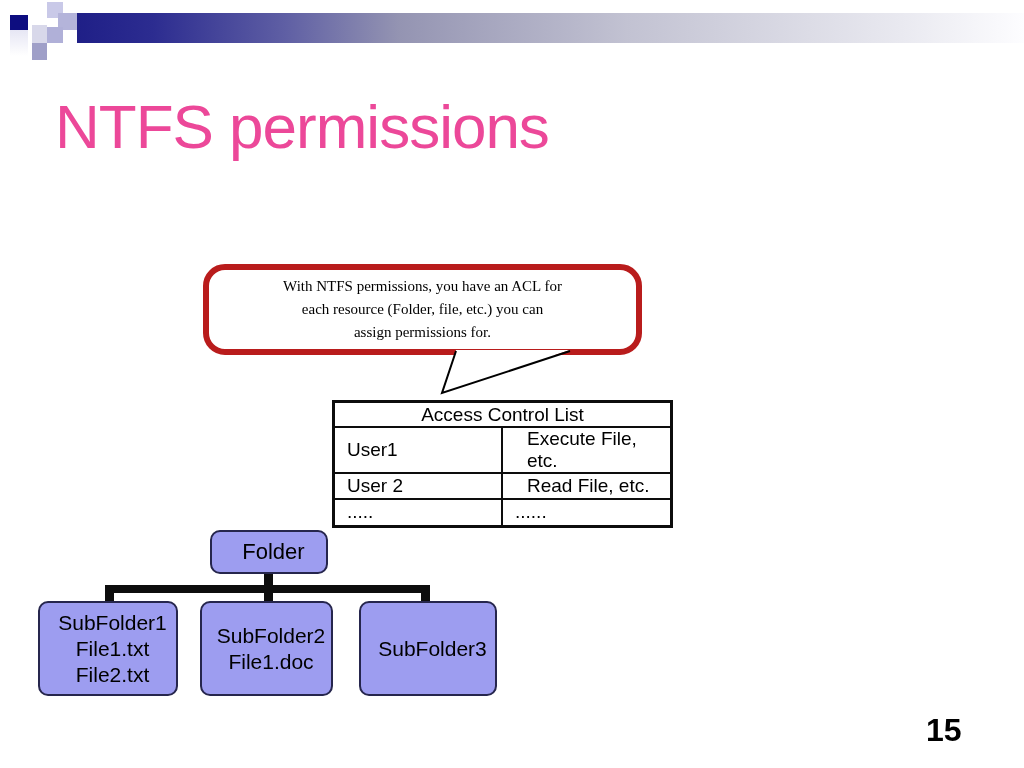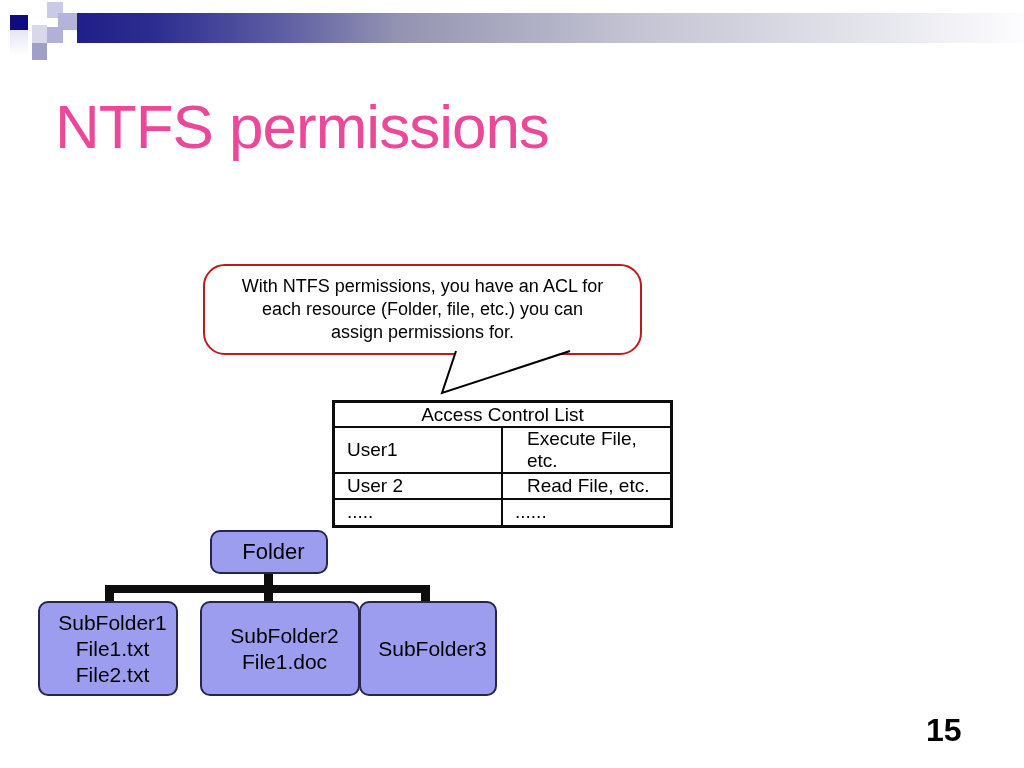--- a/index.html
+++ b/index.html
@@ -27,23 +27,23 @@
 
   
   .title{
     position:absolute;left:55px;top:93px;font-size:62px;line-height:68px;
     letter-spacing:-1px;color:#ec4899;white-space:nowrap;
   }
 
   
   .bubble{
     position:absolute;left:203px;top:264px;width:439px;height:91px;
-    background:#fff;border:2px solid #b91c1c;border-radius:22px;
+    background:#fff;border:6px solid #b91c1c;border-radius:22px;
     display:flex;flex-direction:column;justify-content:center;align-items:center;
-    font-size:18px;line-height:23px;text-align:center;
+    font-size:15px;line-height:23px;text-align:center;font-family:Liberation Serif, serif;
   }
   .tail-svg{position:absolute;left:430px;top:348px;width:150px;height:50px;overflow:visible;}
 
   
   .acl-table{
     position:absolute;left:332px;top:400px;width:341px;height:128px;
     border:3px solid #0d0d0d;background:#fff;
     display:grid;grid-template-rows:repeat(4,1fr);
     font-size:19px;
   }
@@ -63,21 +63,21 @@
   }
   .node-root{
     left:210px;top:530px;width:118px;height:44px;border-radius:10px;
     display:flex;align-items:center;justify-content:center;font-size:22px;
   }
   .node-leaf{
     top:601px;height:95px;border-radius:10px;font-size:21px;line-height:26px;
     display:flex;flex-direction:column;justify-content:center;
   }
   .node-leaf1{left:38px;width:140px;}
-  .node-leaf2{left:200px;width:160px;}
+  .node-leaf2{left:200px;width:133px;}
   .node-leaf3{left:359px;width:138px;}
   .conn{position:absolute;background:var(--connector);}
   .conn-root-drop{left:264px;top:572px;width:9px;height:29px;}
   .conn-h{left:105px;top:585px;width:325px;height:8px;}
   .conn-stub-left{left:105px;top:587px;width:9px;height:14px;}
   .conn-stub-right{left:421px;top:587px;width:9px;height:14px;}
 
   
   .page-num{position:absolute;left:926px;top:712px;font-size:32px;line-height:36px;font-weight:bold;}
 </style>

